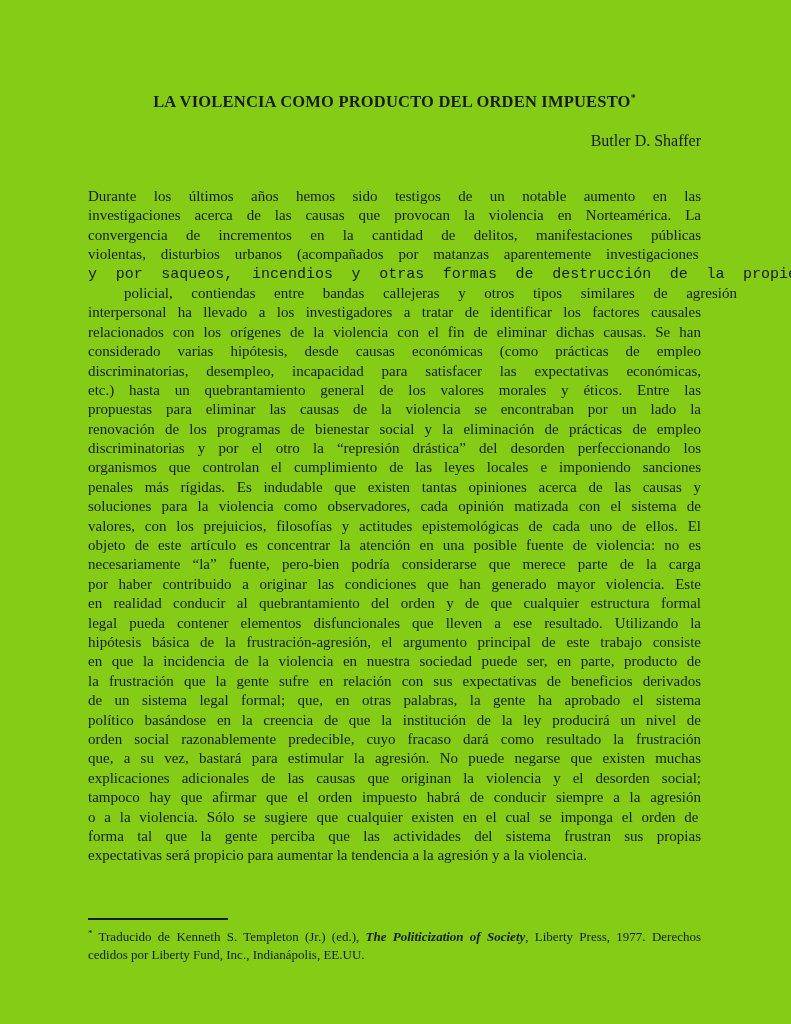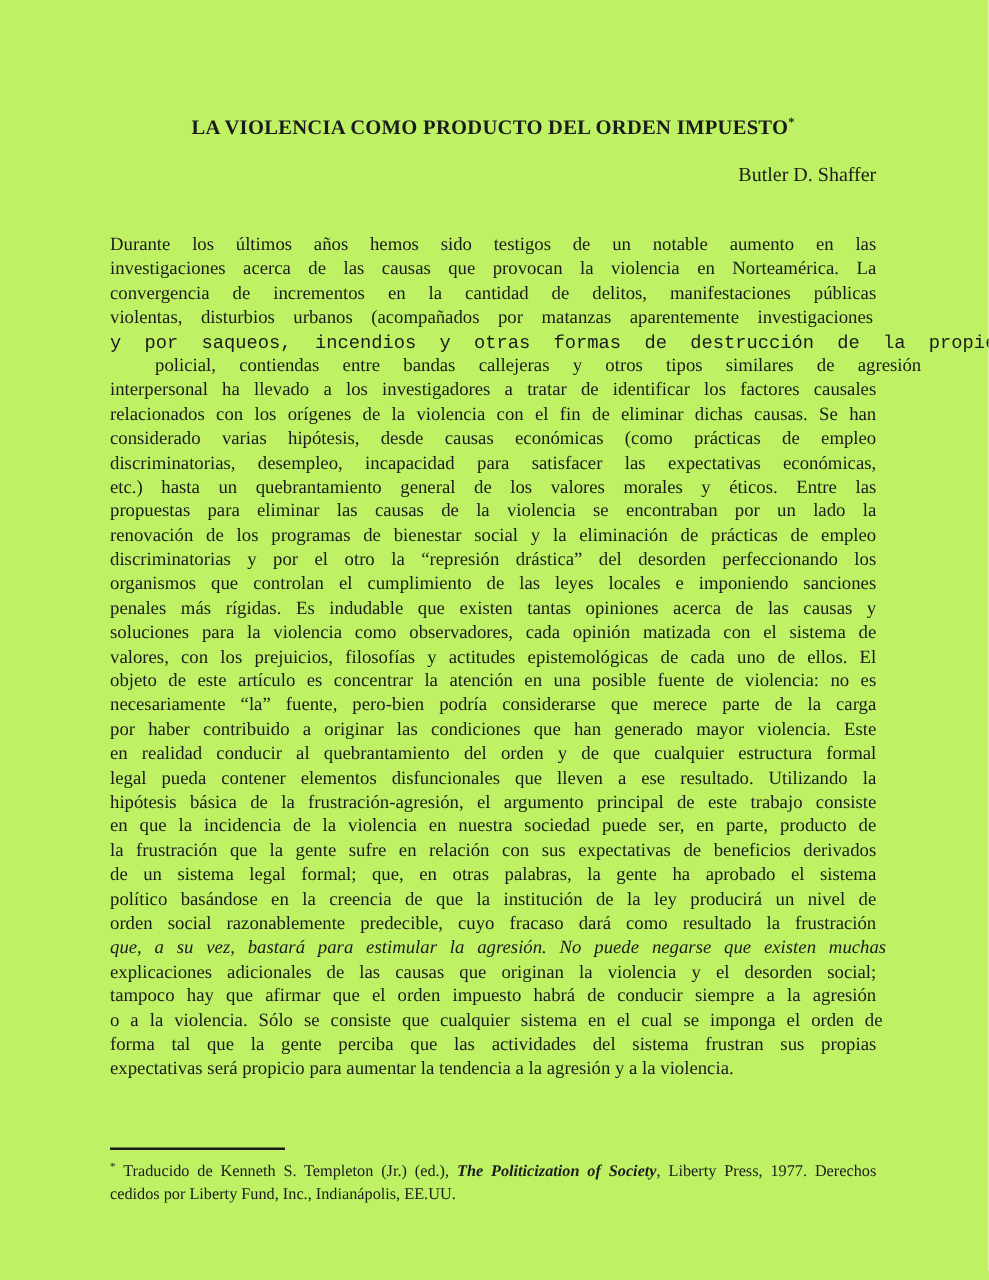--- a/index.html
+++ b/index.html
@@ -4,21 +4,21 @@
 <style>
   html, body {
     margin: 0;
     padding: 0;
     background: #ffffff;
   }
   .page {
     position: relative;
     width: 791px;
     height: 1024px;
-    background: #bef264;
+    background: #84cc16;
     color: #1b1b1b;
     font-family: "Liberation Serif", serif;
     overflow: hidden;
   }
   .title {
     position: absolute;
     left: 88px;
     top: 92px;
     width: 613px;
     margin: 0;
@@ -118,24 +118,24 @@
       <div class="body-line jline" style="word-spacing: 8.27841px;"><span class="jinner">necesariamente “la” fuente, pero-bien podría considerarse que merece parte de la carga</span></div>
       <div class="body-line jline" style="word-spacing: 6.82682px;"><span class="jinner">por haber contribuido a originar las condiciones que han generado mayor violencia. Este</span></div>
       <div class="body-line jline" style="word-spacing: 7.5599px;"><span class="jinner">en realidad conducir al quebrantamiento del orden y de que cualquier estructura formal</span></div>
       <div class="body-line jline" style="word-spacing: 8.24432px;"><span class="jinner">legal pueda contener elementos disfuncionales que lleven a ese resultado. Utilizando la</span></div>
       <div class="body-line jline" style="word-spacing: 6.90483px;"><span class="jinner">hipótesis básica de la frustración-agresión, el argumento principal de este trabajo consiste</span></div>
       <div class="body-line jline" style="word-spacing: 5.78229px;"><span class="jinner">en que la incidencia de la violencia en nuestra sociedad puede ser, en parte, producto de</span></div>
       <div class="body-line jline" style="word-spacing: 6.30409px;"><span class="jinner">la frustración que la gente sufre en relación con sus expectativas de beneficios derivados</span></div>
       <div class="body-line jline" style="word-spacing: 8.67857px;"><span class="jinner">de un sistema legal formal; que, en otras palabras, la gente ha aprobado el sistema</span></div>
       <div class="body-line jline" style="word-spacing: 6.96146px;"><span class="jinner">político basándose en la creencia de que la institución de la ley producirá un nivel de</span></div>
       <div class="body-line jline" style="word-spacing: 8.28281px;"><span class="jinner">orden social razonablemente predecible, cuyo fracaso dará como resultado la frustración</span></div>
-      <div class="body-line jline" style="word-spacing: 6.50781px; font-style: italic;"><span class="jinner">que, a su vez, bastará para estimular la agresión. No puede negarse que existen muchas</span></div>
+      <div class="body-line jline" style="word-spacing: 6.50781px;"><span class="jinner">que, a su vez, bastará para estimular la agresión. No puede negarse que existen muchas</span></div>
       <div class="body-line jline" style="word-spacing: 8.32031px;"><span class="jinner">explicaciones adicionales de las causas que originan la violencia y el desorden social;</span></div>
       <div class="body-line jline" style="word-spacing: 6.00223px;"><span class="jinner">tampoco hay que afirmar que el orden impuesto habrá de conducir siempre a la agresión</span></div>
-      <div class="body-line jline" style="word-spacing: 5.03952px;"><span class="jinner">o a la violencia. Sólo se consiste que cualquier sistema en el cual se imponga el orden de</span></div>
+      <div class="body-line jline" style="word-spacing: 5.03952px;"><span class="jinner">o a la violencia. Sólo se sugiere que cualquier existen en el cual se imponga el orden de</span></div>
       <div class="body-line jline" style="word-spacing: 9.63462px;"><span class="jinner">forma tal que la gente perciba que las actividades del sistema frustran sus propias</span></div>
       <div class="body-line"><span class="jinner">expectativas será propicio para aumentar la tendencia a la agresión y a la violencia.</span></div>
     </div>
 
   <div class="footnote-rule"></div>
 
   <div class="footnote">
     <div class="fn-line fn-line1 jline" style="word-spacing: 3.04375px;">
       <span class="jinner"><sup class="fn-marker">*</sup><span><span> Traducido de Kenneth S. Templeton (Jr.) (ed.), </span><span class="fn-book-title">The Politicization of Society</span><span>, Liberty Press, 1977. Derechos</span></span></span>
     </div>

